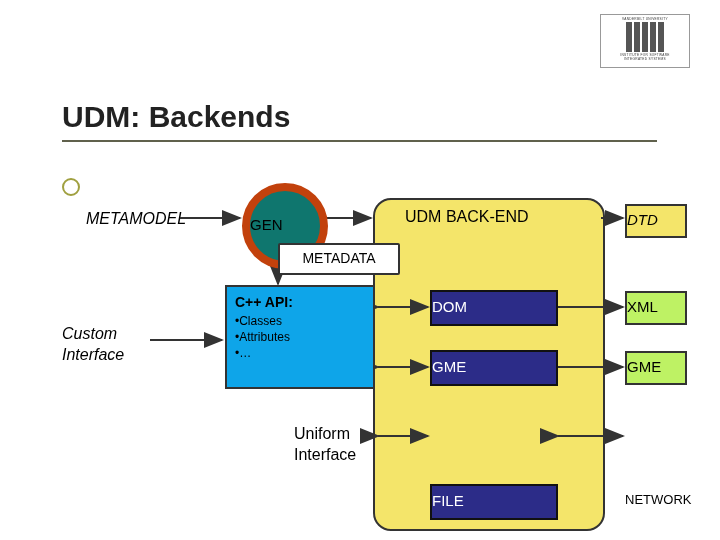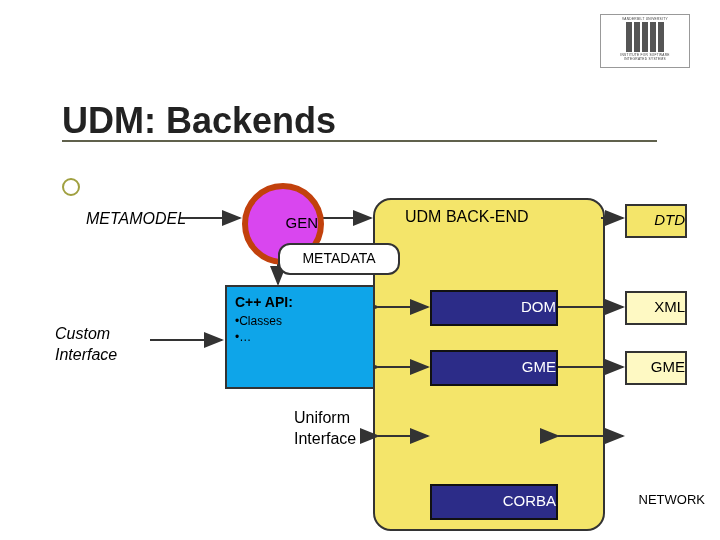--- a/index.html
+++ b/index.html
@@ -1,47 +1,47 @@
 <!DOCTYPE html>
 <html><head>
 <meta charset="utf-8">
 <style>
   html,body{margin:0;padding:0;width:720px;height:540px;font-family:Verdana,Arial,sans-serif;background:#fff;color:#000;position:relative}
   .slide{position:relative;width:720px;height:540px}
-  .title{position:absolute;left:62px;top:100px;font-size:36px;font-weight:bold;font-family:Arial,sans-serif;color:#222}
+  .title{position:absolute;left:62px;top:100px;font-size:30px;font-weight:bold;font-family:Arial,sans-serif;color:#222}
   .hr{position:absolute;left:62px;top:140px;width:595px;height:0;border-top:2px solid #60614c}
   .logo{position:absolute;right:30px;top:14px;width:90px;height:54px;border:1px solid #999;background:#fff;padding:2px;box-sizing:border-box}
   .logo .row{display:flex;justify-content:center;align-items:center}
   .logo .txt{font-size:3.2px;font-family:Arial;letter-spacing:.3px;color:#333;text-align:center}
   .logo .bars{display:flex;gap:2px;justify-content:center;margin:1px 0}
   .logo .bar{width:6px;height:30px;background:#555}
   .bullet{position:absolute;left:62px;top:178px;width:14px;height:14px;border:2px solid #a0a040;border-radius:50%}
 
   .label{position:absolute;font-style:italic;font-family:Verdana,Arial;font-size:16px}
   .label-meta{left:86px;top:210px}
-  .label-custom{left:55px;top:324px;line-height:1.3}
+  .label-custom{left:62px;top:324px;line-height:1.3}
 
-  .gen{position:absolute;left:242px;top:183px;width:70px;height:70px;border-radius:50%;background:#d946ef;border:6px solid #c2410c;text-align:right;line-height:68px;font-size:15px;z-index:3}
+  .gen{position:absolute;left:242px;top:183px;width:70px;height:70px;border-radius:50%;background:#0f766e;border:8px solid #c2410c;text-align:left;line-height:68px;font-size:15px;z-index:3}
 
   .backend{position:absolute;left:373px;top:198px;width:228px;height:329px;background:#f4e56a;border:2px solid #333;border-radius:18px;z-index:1}
   .backend-title{position:absolute;left:405px;top:208px;font-size:16px;z-index:2}
 
-  .metadata{position:absolute;left:278px;top:243px;width:118px;height:28px;background:#fff;border:2px solid #333;border-radius:12px;text-align:center;line-height:26px;font-size:14px;z-index:4}
+  .metadata{position:absolute;left:278px;top:243px;width:118px;height:28px;background:#fff;border:2px solid #333;border-radius:2px;text-align:center;line-height:26px;font-size:14px;z-index:4}
 
   .api{position:absolute;left:225px;top:285px;width:150px;height:104px;background:#0ea5e9;border:2px solid #333;font-size:14px;padding:7px 8px;box-sizing:border-box;z-index:3}
   .api-title{font-weight:bold;margin-bottom:3px}
   .api-item{font-size:12px;line-height:1.35}
 
-  .uniform{position:absolute;left:294px;top:408px;font-size:16px;line-height:1.3;z-index:3}
+  .uniform{position:absolute;left:294px;top:424px;font-size:16px;line-height:1.3;z-index:3}
 
-  .dtd{position:absolute;left:625px;top:204px;width:58px;height:30px;background:#f4e56a;border:2px solid #333;text-align:right;line-height:28px;font-style:italic;font-size:15px;z-index:2}
+  .dtd{position:absolute;left:625px;top:204px;width:58px;height:30px;background:#f4e56a;border:2px solid #333;text-align:left;line-height:28px;font-style:italic;font-size:15px;z-index:2}
 
-  .bluebox,.yelbox,.plain{position:absolute;z-index:3;text-align:right;font-size:15px}
+  .bluebox,.yelbox,.plain{position:absolute;z-index:3;text-align:left;font-size:15px}
   .bluebox{background:#2c2c88;color:#fff;border:2px solid #111;width:124px;height:32px;line-height:30px;left:430px}
-  .yelbox {background:#fef9c3;border:2px solid #333;width:58px;height:30px;line-height:28px;left:625px}
+  .yelbox {background:#bef264;border:2px solid #333;width:58px;height:30px;line-height:28px;left:625px}
   .plain  {left:625px;width:80px;font-size:13px}
   .r1{top:290px}.r2{top:350px}.r3{top:419px}.r4{top:484px}
   .yr1{top:291px}.yr2{top:351px}.yr3{top:420px}
 
   svg.arrows{position:absolute;left:0;top:0;width:720px;height:540px;z-index:2;pointer-events:none}
   svg .a{stroke:#333;stroke-width:2;fill:none}
   svg .af{fill:#333}
   svg .d{stroke-dasharray:5 4}
 </style>
 </head>
@@ -78,30 +78,31 @@
   <div class="gen">GEN</div>
 
   <div class="backend"></div>
   <div class="backend-title">UDM BACK-END</div>
 
   <div class="metadata">METADATA</div>
 
   <div class="api">
     <div class="api-title">C++ API:</div>
     <div class="api-item">•Classes</div>
+    <div class="api-item">•Attributes</div>
     <div class="api-item">•…</div>
   </div>
 
   <div class="uniform" id="uniform">Uniform<br>Interface</div>
 
   <div class="dtd">DTD</div>
 
   <div class="bluebox r1">DOM</div>
   <div class="bluebox r2">GME</div>
-  <div class="bluebox r4">CORBA</div>
+  <div class="bluebox r4">FILE</div>
 
   <div class="yelbox yr1">XML</div>
   <div class="yelbox yr2">GME</div>
   <div class="plain r4" style="top:492px">NETWORK</div>
 
   <svg class="arrows">
     <defs>
       <marker id="ah" markerWidth="10" markerHeight="8" refX="9" refY="4" orient="auto">
         <path d="M0,0 L10,4 L0,8 z" class="af"></path>
       </marker>

